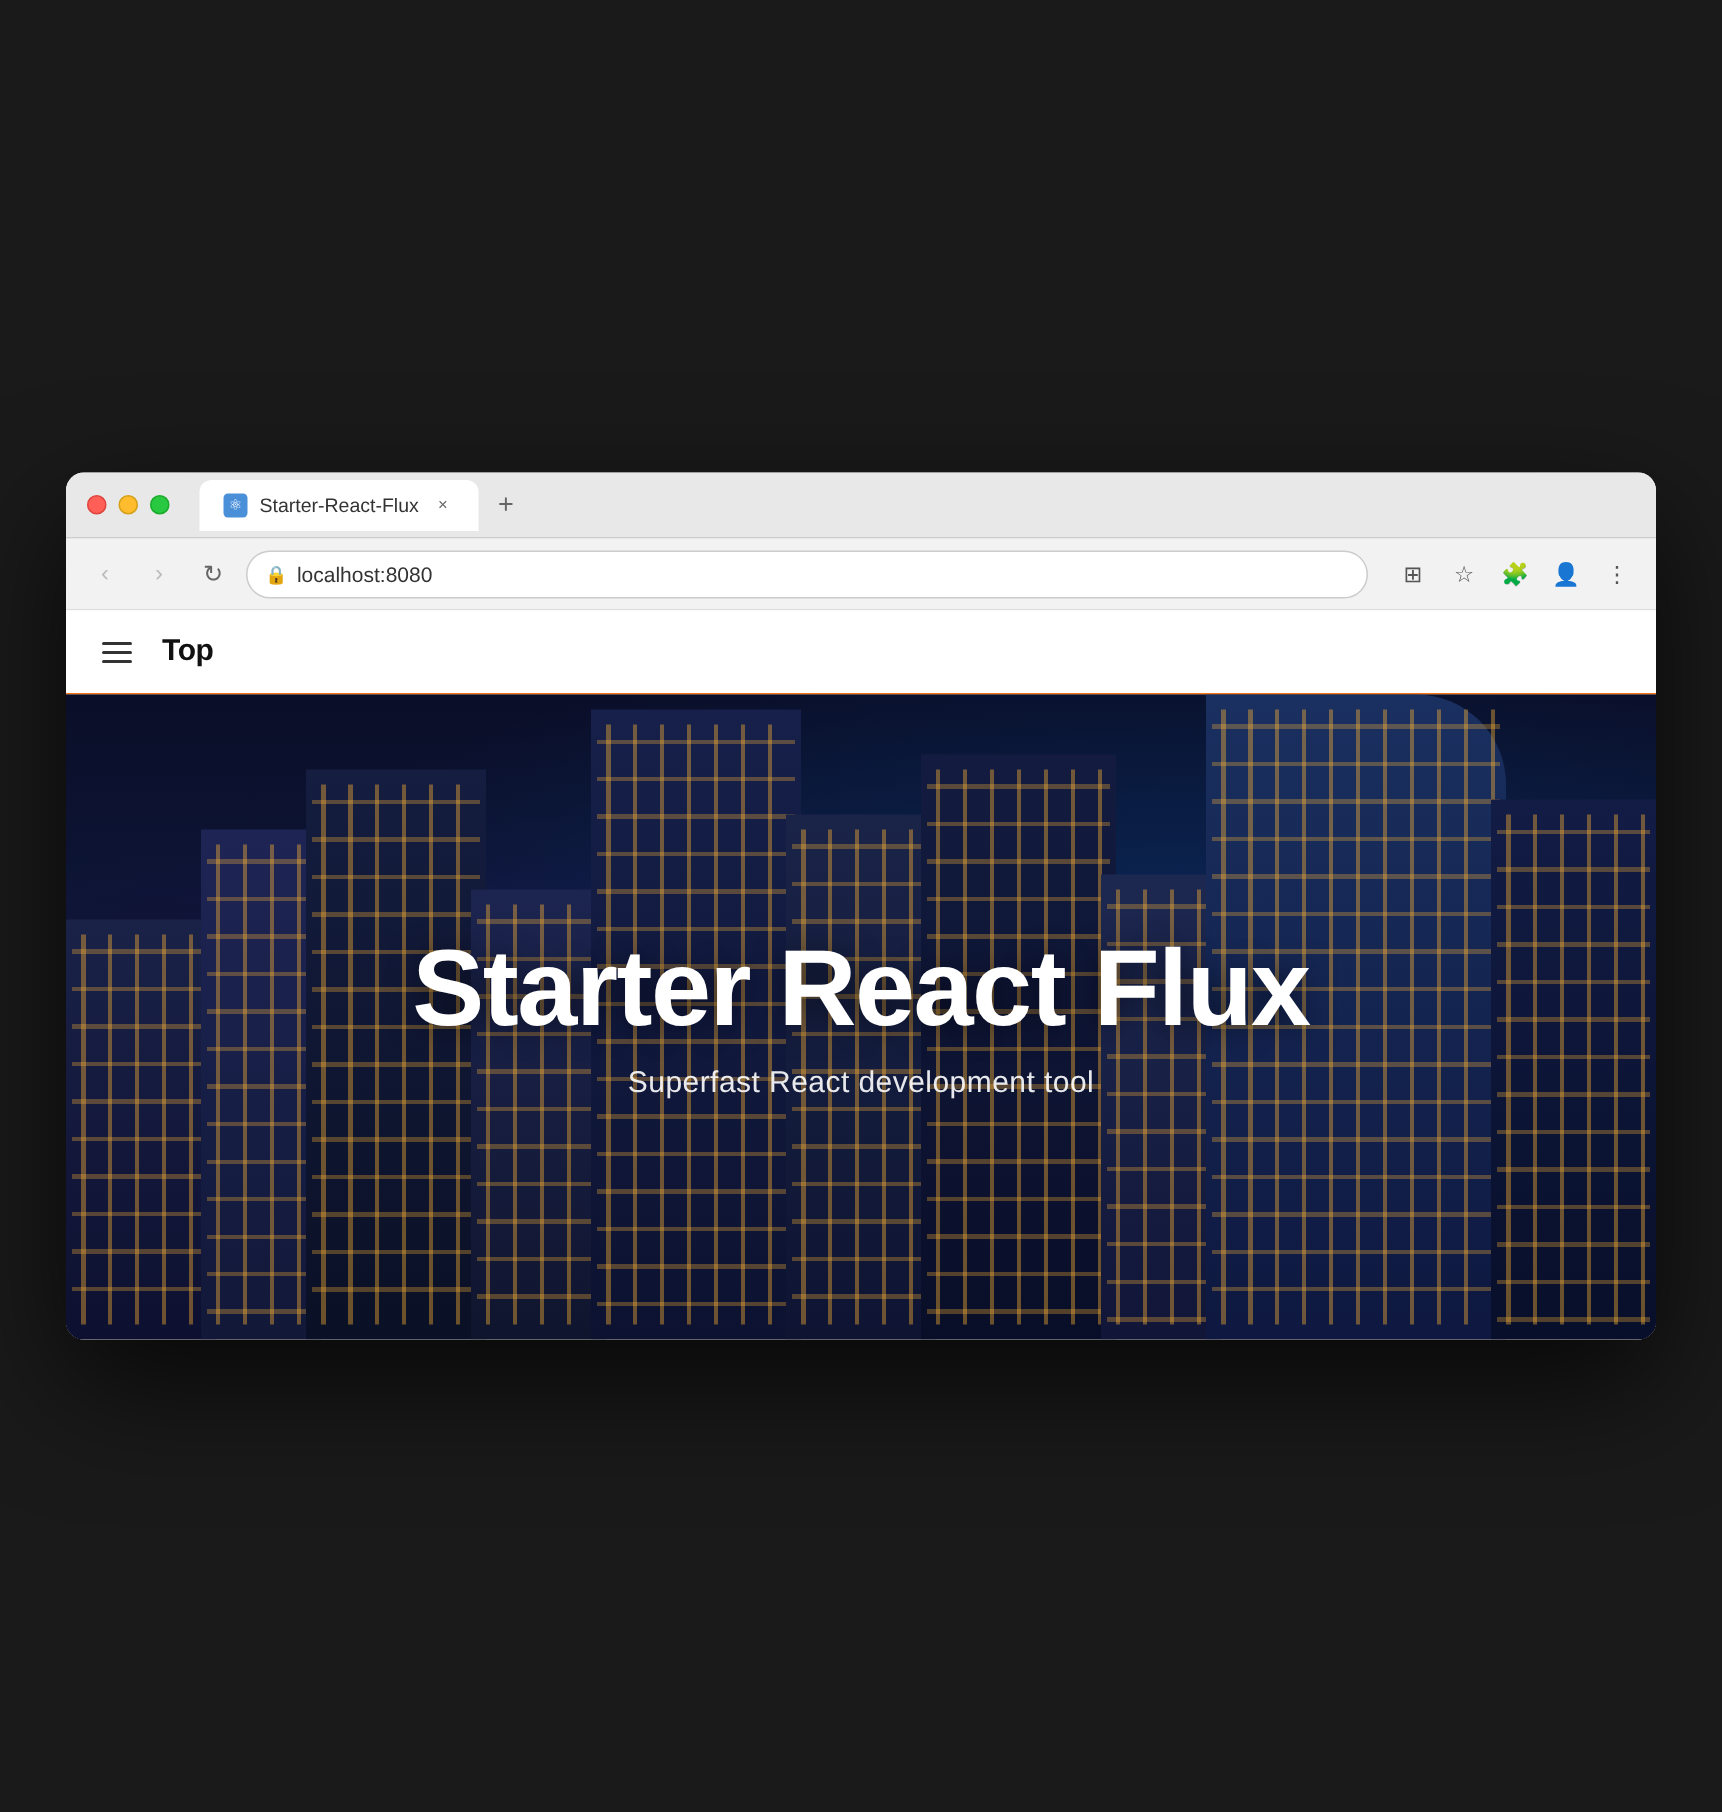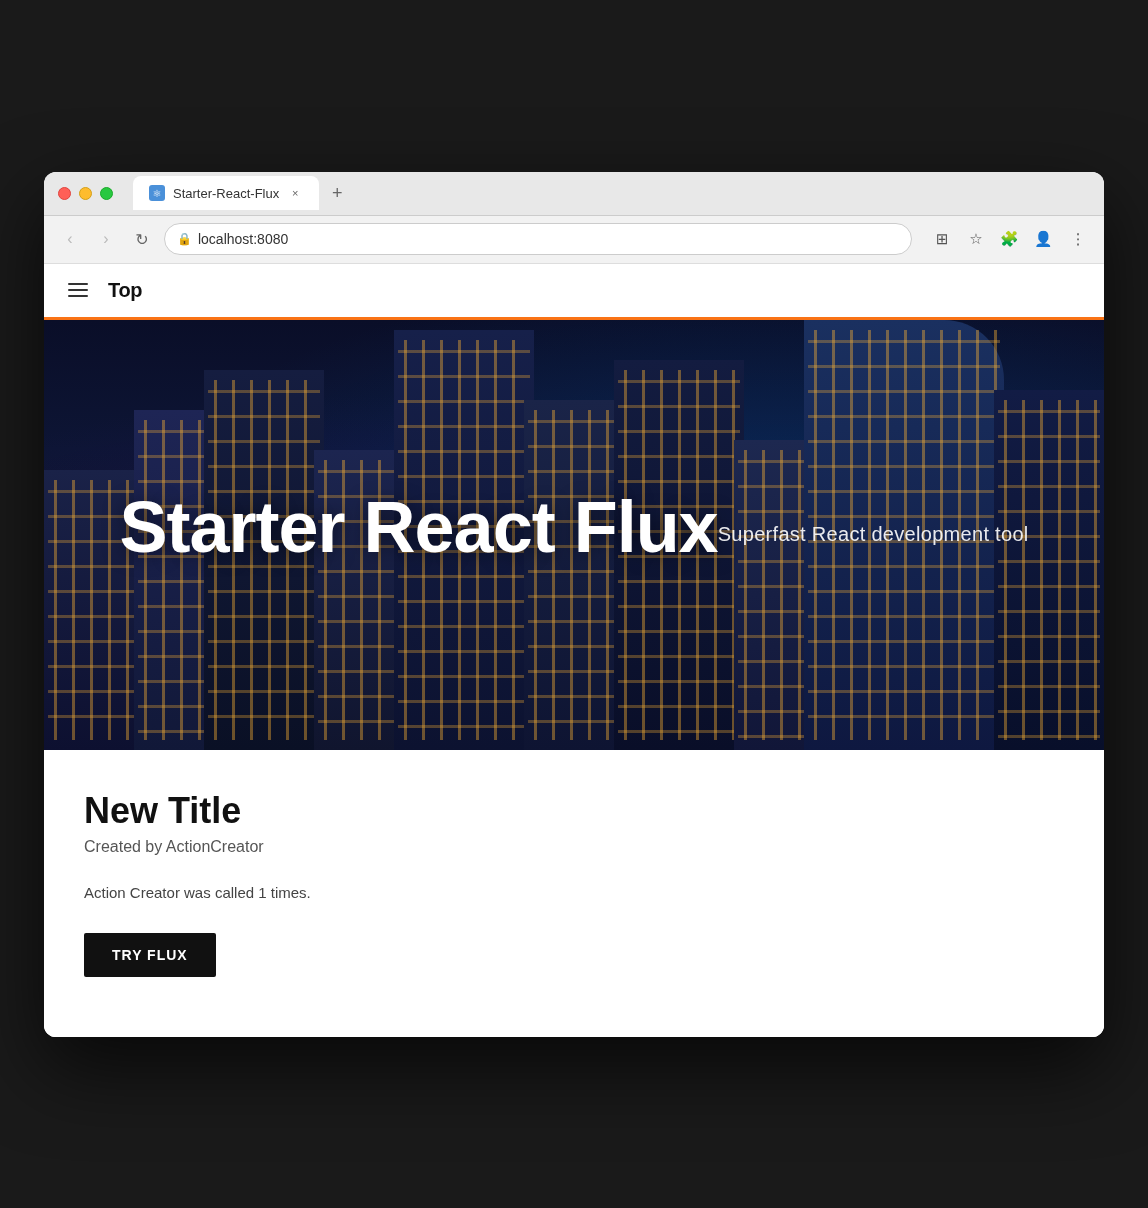--- a/index.html
+++ b/index.html
@@ -166,21 +166,21 @@
 
     
     .browser-content {
       background: #fff;
     }
 
     
     .app-navbar {
       height: 56px;
       background: #fff;
-      border-bottom: 3px solid #f97316;
+      border-bottom: 1px solid #f97316;
       display: flex;
       align-items: center;
       padding: 0 20px;
       gap: 16px;
     }
 
     .hamburger-icon {
       display: flex;
       flex-direction: column;
       gap: 4px;
@@ -252,21 +252,21 @@
           transparent 0px, transparent 10px,
           rgba(255,180,50,0.3) 10px, rgba(255,180,50,0.3) 13px,
           transparent 13px, transparent 25px
         );
     }
 
     .hero-content {
       position: absolute;
       inset: 0;
       display: flex;
-      flex-direction: row;
+      flex-direction: column;
       align-items: center;
       justify-content: center;
       text-align: center;
       z-index: 10;
     }
 
     .hero-title {
       font-size: 72px;
       font-weight: 900;
       color: #fff;
@@ -384,21 +384,15 @@
         <div class="building" style="left:760px; width:200px; height:430px; border-radius:0 60px 0 0; background:linear-gradient(180deg,#1a3060 0%,#0e1840 100%);"></div>
         <div class="building" style="left:950px; width:110px; height:360px; background:linear-gradient(180deg,#121c45 0%,#080f2a 100%);"></div>
       </div>
 
       <div class="hero-content">
         <h1 class="hero-title">Starter React Flux</h1>
         <p class="hero-subtitle">Superfast React development tool</p>
       </div>
     </div>
 
-    <div class="content-section">
-      <h2 class="content-title">New Title</h2>
-      <p class="content-subtitle">Created by ActionCreator</p>
-      <p class="action-count">Action Creator was called 1 times.</p>
-      <button class="try-flux-btn">TRY FLUX</button>
-    </div>
 
   </div>
 </div>
 
 </body></html>

